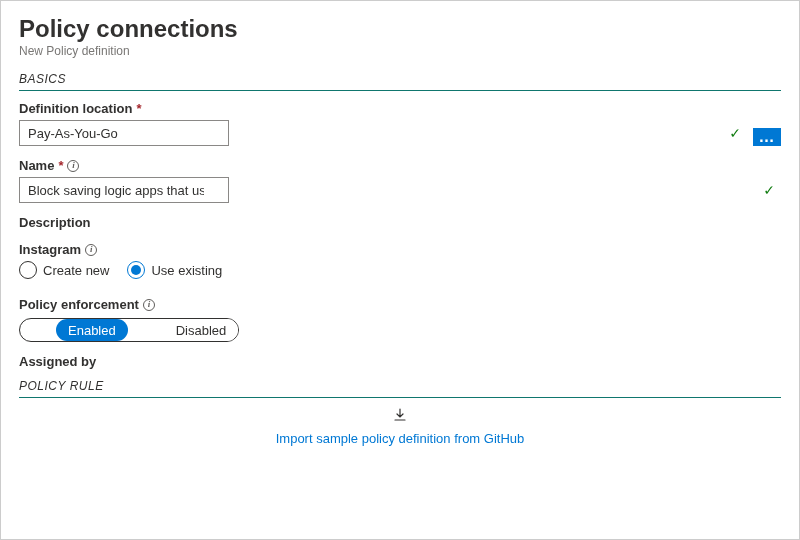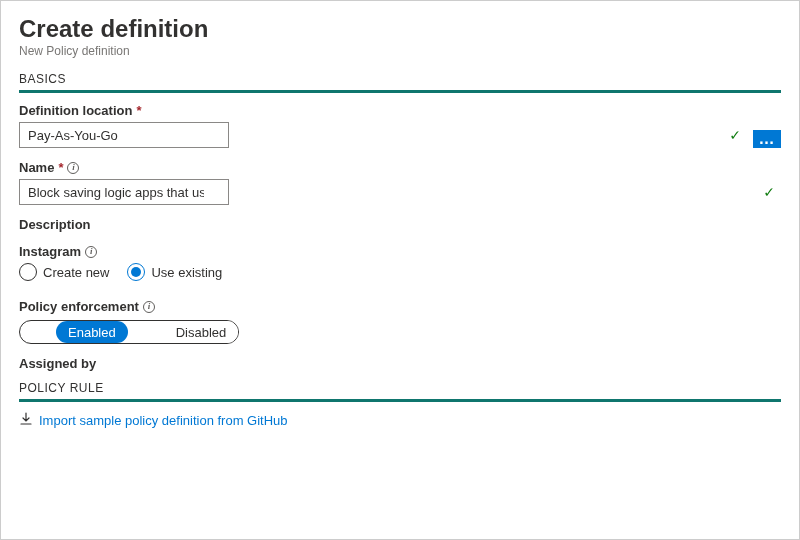--- a/index.html
+++ b/index.html
@@ -22,23 +22,24 @@
   .subtitle {
     font-size: 12px;
     color: #797775;
     margin-top: 1px;
     margin-bottom: 14px;
   }
   .section-header {
     font-size: 12px;
     letter-spacing: 0.5px;
     color: #323130;
-    border-bottom: 3px solid #0f766e;
+    border-bottom: 1px solid #0f766e;
     padding-bottom: 4px;
     margin-bottom: 10px;
+    font-style: italic;
   }
   .field { margin-bottom: 12px; }
   .label-row {
     display: flex;
     align-items: center;
     gap: 4px;
     font-size: 13px;
     font-weight: 600;
     margin-bottom: 4px;
   }
@@ -170,27 +171,28 @@
   }
   .section-header.rule { margin-top: 10px; }
   .import-link {
     display: flex;
     align-items: center;
     gap: 6px;
     color: #0078d4;
     font-size: 13px;
     margin-top: 6px;
     cursor: pointer;
+    flex-direction: column;
   }
   .import-link .icon { color: #323130; }
 </style>
 </head>
 <body>
 
-<div class="page-title">Create definition</div>
+<div class="page-title">Policy connections</div>
 <div class="subtitle">New Policy definition</div>
 
 <div class="section-header">BASICS</div>
 
 <div class="field">
   <div class="label-row">
     <span>Definition location</span>
     <span class="req">*</span>
   </div>
   <div class="input-row">

